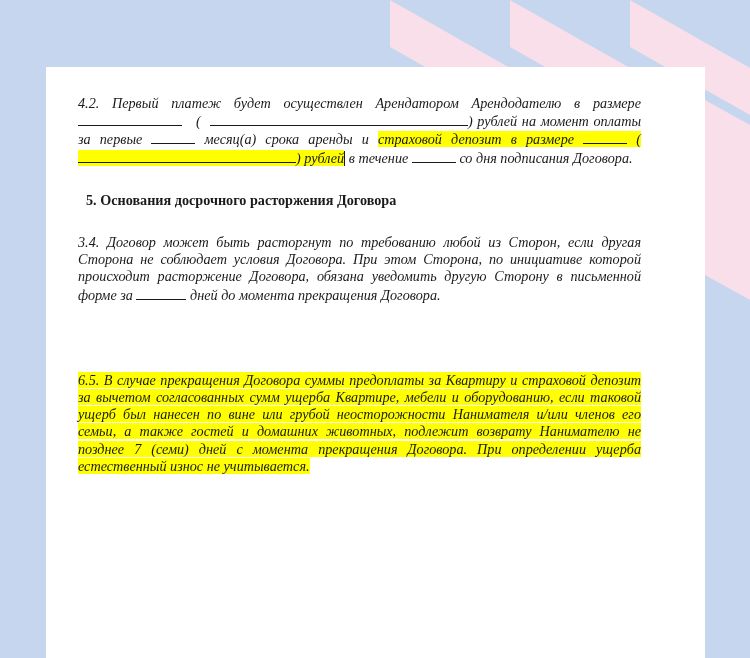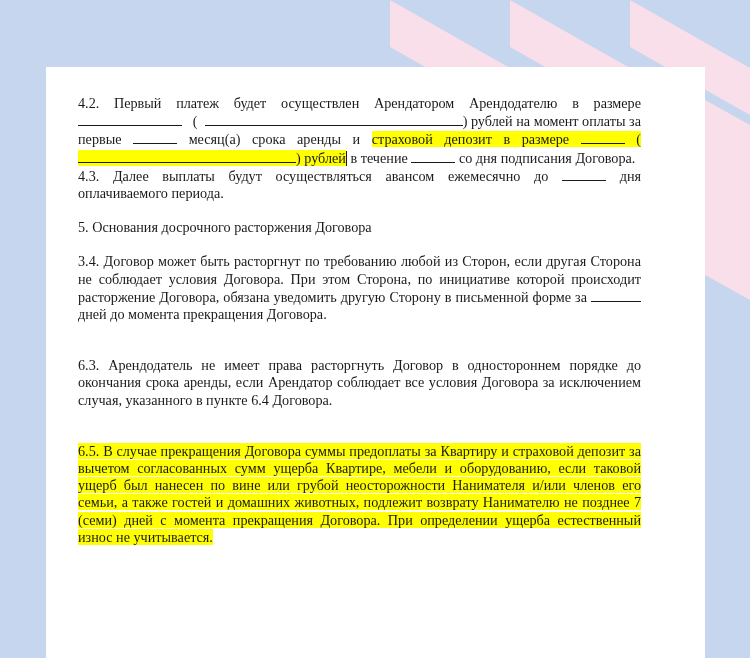--- a/index.html
+++ b/index.html
@@ -33,25 +33,26 @@
       top: 28px;
       width: 563px;
       font-size: 14.2px;
       line-height: 17.2px;
       color: #1a1a1a;
     }
     .para {
       text-align: justify;
       text-align-last: left;
       margin: 0;
+      font-style: italic;
     }
     .para + .gap { height: 17px; }
     .heading {
-      font-weight: normal;
-      margin: 0;
+      font-weight: bold;
+      margin: 8px;
     }
     .hl {
       background: #ffff00;
     }
     .blank {
       display: inline-block;
       border-bottom: 1px solid #1a1a1a;
       height: 13px;
       vertical-align: baseline;
     }
@@ -82,44 +83,38 @@
       &nbsp;&nbsp;<span>(</span>&nbsp;
       <span class="blank" style="width:258px"></span><span>) рублей на момент оплаты за первые</span>
       <span class="blank" style="width:44px"></span>
       <span>месяц(а) срока аренды и</span>
       <span class="hl"><span>страховой депозит в размере</span> <span class="blank" style="width:44px"></span> <span>(</span><span class="blank" style="width:218px"></span><span>) рублей</span></span><span class="caret"></span>
       <span>в течение</span>
       <span class="blank" style="width:44px"></span>
       <span>со дня подписания Договора.</span>
     </p>
 
-    <p class="para">
-      <span>4.3. Далее выплаты будут осуществляться авансом ежемесячно до</span>
-      <span class="blank" style="width:44px"></span>
-      <span>дня оплачиваемого периода.</span>
-    </p>
 
     <div class="gap" style="height:17px"></div>
 
     <p class="heading">5. Основания досрочного расторжения Договора</p>
 
     <div class="gap" style="height:17px"></div>
 
     <p class="para">
       <span>3.4. Договор может быть расторгнут по требованию любой из Сторон, если другая Сторона не соблюдает условия Договора. При этом Сторона, по инициативе которой происходит расторжение Договора, обязана уведомить другую Сторону в письменной форме за</span>
       <span class="blank" style="width:50px"></span>
       <span>дней до момента прекращения Договора.</span>
     </p>
 
     <div class="gap" style="height:17px"></div>
 
 
     <div class="gap" style="height:17px"></div>
 
-    <p class="para">6.3. Арендодатель не имеет права расторгнуть Договор в одностороннем порядке до окончания срока аренды, если Арендатор соблюдает все условия Договора за исключением случая, указанного в пункте 6.4 Договора.</p>
 
     <div class="gap" style="height:17px"></div>
 
 
     <div class="gap" style="height:17px"></div>
 
     <p class="para">
       <span class="hl">6.5. В случае прекращения Договора суммы предоплаты за Квартиру и страховой депозит за вычетом согласованных сумм ущерба Квартире, мебели и оборудованию, если таковой ущерб был нанесен по вине или грубой неосторожности Нанимателя и/или членов его семьи, а также гостей и домашних животных, подлежит возврату Нанимателю не позднее 7 (семи) дней с момента прекращения Договора. При определении ущерба естественный износ не учитывается.</span>
     </p>
 

